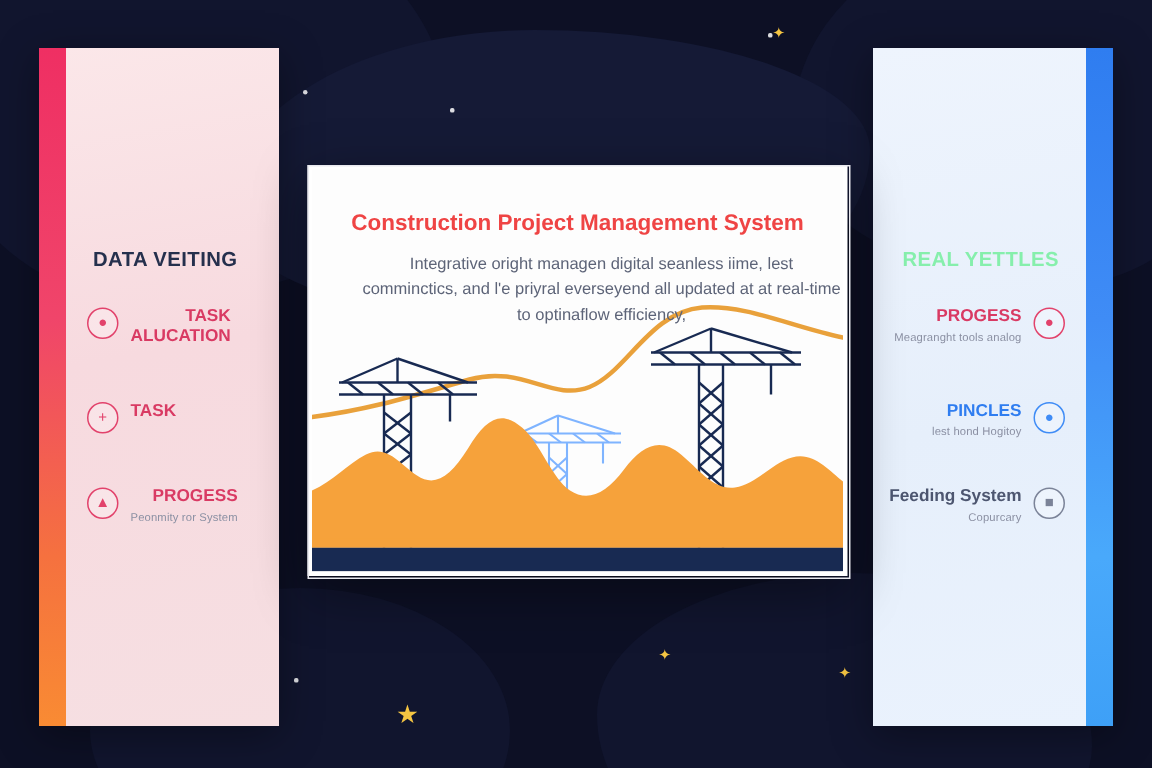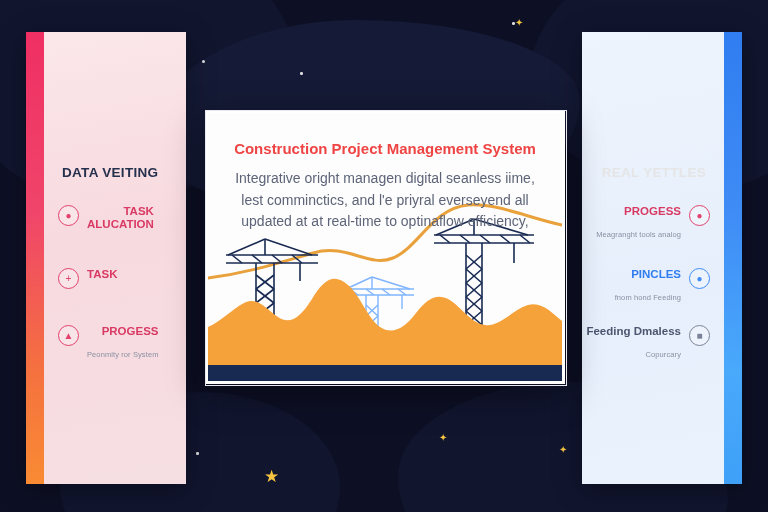--- a/index.html
+++ b/index.html
@@ -41,36 +41,36 @@
   }
   .right-edge{
     position:absolute;right:26px;top:32px;width:18px;height:452px;
     background:linear-gradient(180deg,#2f7df0 0%,#3f8cf6 40%,#49a9fb 75%,#3ea0f7 100%);
   }
 
   .side-title{
     position:absolute;font-size:13.5px;font-weight:bold;letter-spacing:.3px;
   }
   .left-title{left:62px;top:165px;color:#25304d;}
-  .right-title{right:62px;top:165px;color:#e5e5e5;text-align:right;}
+  .right-title{right:62px;top:165px;color:#86efac;text-align:right;}
 
   .side-item{position:absolute;display:flex;align-items:flex-start;gap:8px;width:128px;}
   .side-item.right{flex-direction:row-reverse;text-align:right;}
   .bullet{
     width:19px;height:19px;border-radius:50%;border:1.6px solid #e2426b;
     flex:0 0 19px;display:flex;align-items:center;justify-content:center;
     color:#e2426b;font-size:10px;line-height:1;background:rgba(255,255,255,.25);
   }
   .bullet.b-blue{border-color:#3f8cf6;color:#3f8cf6;}
   .bullet.b-grey{border-color:#7b8398;color:#7b8398;}
   .item-txt{min-width:0;}
   .item-h{font-size:11.5px;font-weight:bold;color:#d93a63;line-height:1.15;text-align:right;}
   .item-h.blue{color:#2f7df0;}
   .item-h.grey{color:#4d5670;}
-  .item-s{font-size:7.5px;color:#8b90a3;line-height:1.3;margin-top:12px;letter-spacing:.1px;}
+  .item-s{font-size:7.5px;color:#8b90a3;line-height:1.3;margin-top:2px;letter-spacing:.1px;}
 
   .li1{left:58px;top:205px;}
   .li2{left:58px;top:268px;}
   .li3{left:58px;top:325px;}
   .ri1{right:58px;top:205px;}
   .ri2{right:58px;top:268px;}
   .ri3{right:58px;top:325px;}
 
   
   .center-card{
@@ -152,28 +152,28 @@
     <div class="item-txt">
       <div class="item-h">PROGESS</div>
       <div class="item-s">Meagranght tools analog</div>
     </div>
   </div>
 
   <div class="side-item right ri2">
     <div class="bullet b-blue">●</div>
     <div class="item-txt">
       <div class="item-h blue">PINCLES</div>
-      <div class="item-s">fnom hond Feeding</div>
+      <div class="item-s">lest hond Hogitoy</div>
     </div>
   </div>
 
   <div class="side-item right ri3">
     <div class="bullet b-grey">■</div>
     <div class="item-txt">
-      <div class="item-h grey">Feeding Dmaless</div>
+      <div class="item-h grey">Feeding System</div>
       <div class="item-s">Copurcary</div>
     </div>
   </div>
 
   <div class="center-card"></div>
   <div class="center-inner">
 
     <svg width="354" height="268" viewBox="0 0 354 268" style="position:absolute;left:0;top:0;">
       <defs>
         <clipPath id="clipCard">
@@ -269,17 +269,17 @@
                  C116,166 126,160 140,172 C152,182 160,206 172,214 C184,222 196,216 208,200
                  C220,184 232,178 246,190 C258,200 268,214 282,212 C296,210 306,196 320,192
                  C334,188 344,200 354,208 L354,252 Z" fill="#f6a23b"></path>
 
         <rect x="0" y="252" width="354" height="16" fill="#182a52"></rect>
         <rect x="0" y="246" width="354" height="6" fill="#f6a23b"></rect>
       </g>
     </svg>
 
     <div style="position:absolute;left:10px;top:27px;width:334px;text-align:center;font-size:15px;font-weight:bold;color:#ef4444;">Construction Project Management System</div>
-    <div style="position:absolute;left:16px;top:55px;width:322px;text-align:center;font-size:14px;color:#5d6478;line-height:1.55;">Integrative oright managen digital seanless iime, lest comminctics, and l'e priyral everseyend all updated at at real-time to optinaflow efficiency,</div>
+    <div style="position:absolute;left:32px;top:55px;width:322px;text-align:center;font-size:11px;color:#5d6478;line-height:1.55;">Integrative oright managen digital seanless iime, lest comminctics, and l'e priyral everseyend all updated at at real-time to optinaflow efficiency,</div>
   </div>
   <div class="card-border"></div>
 
 </div>
 
 </body></html>

